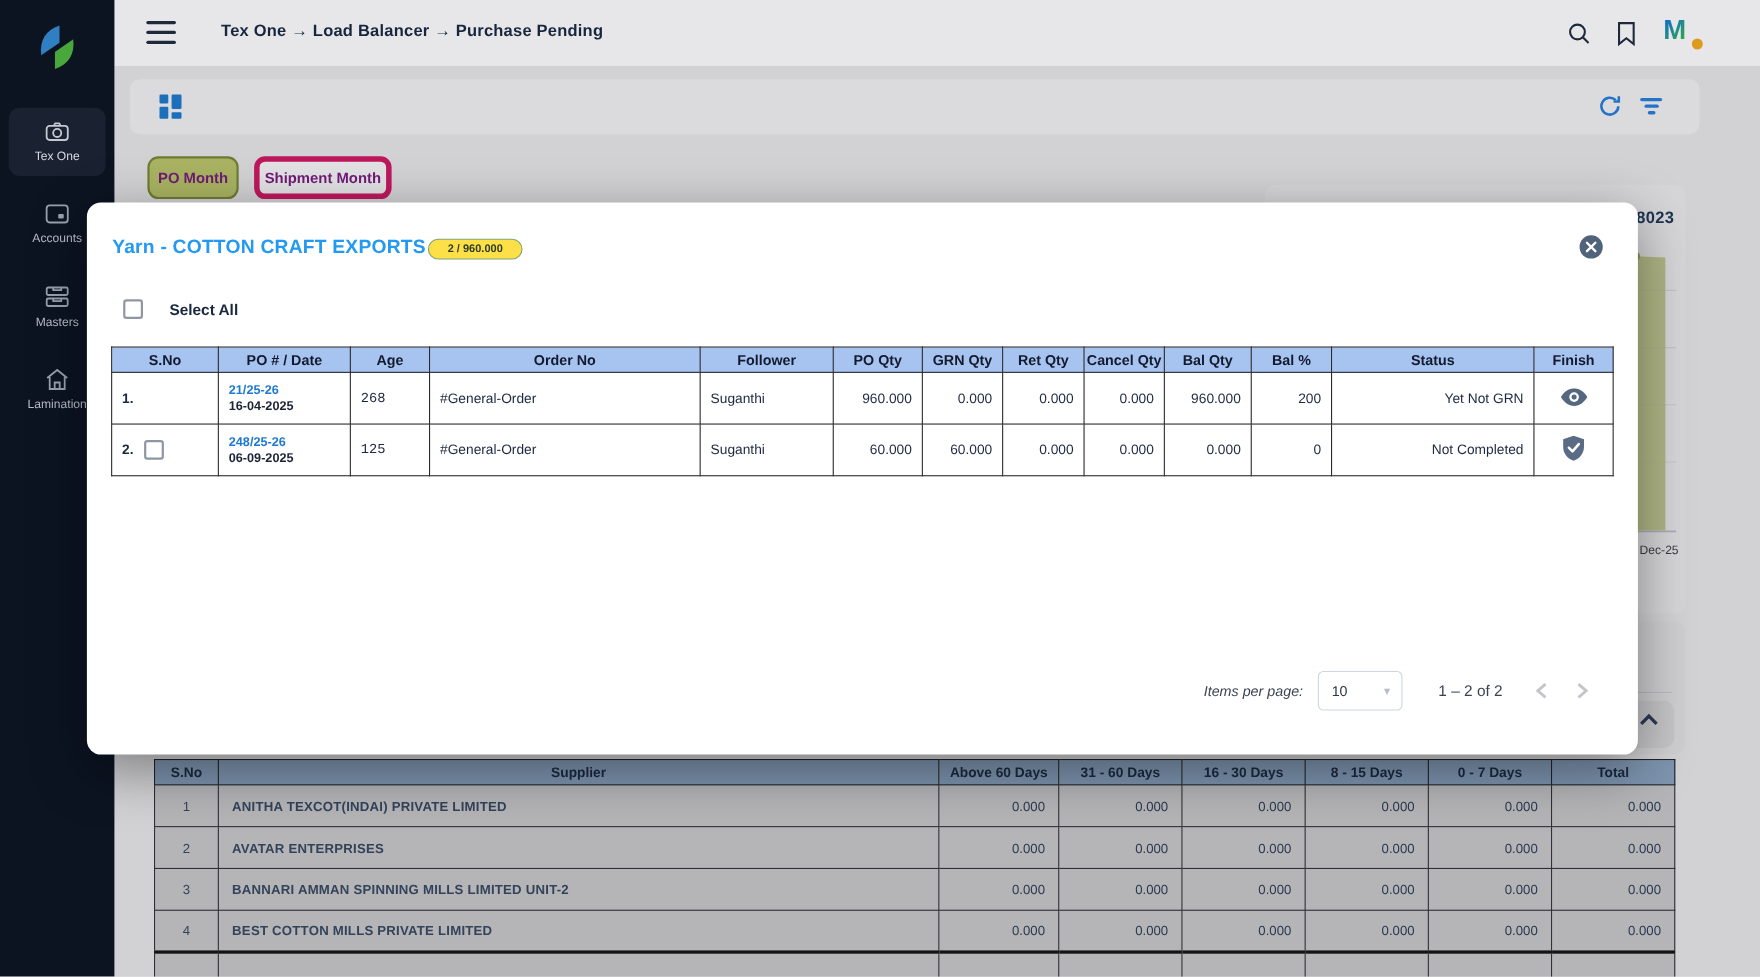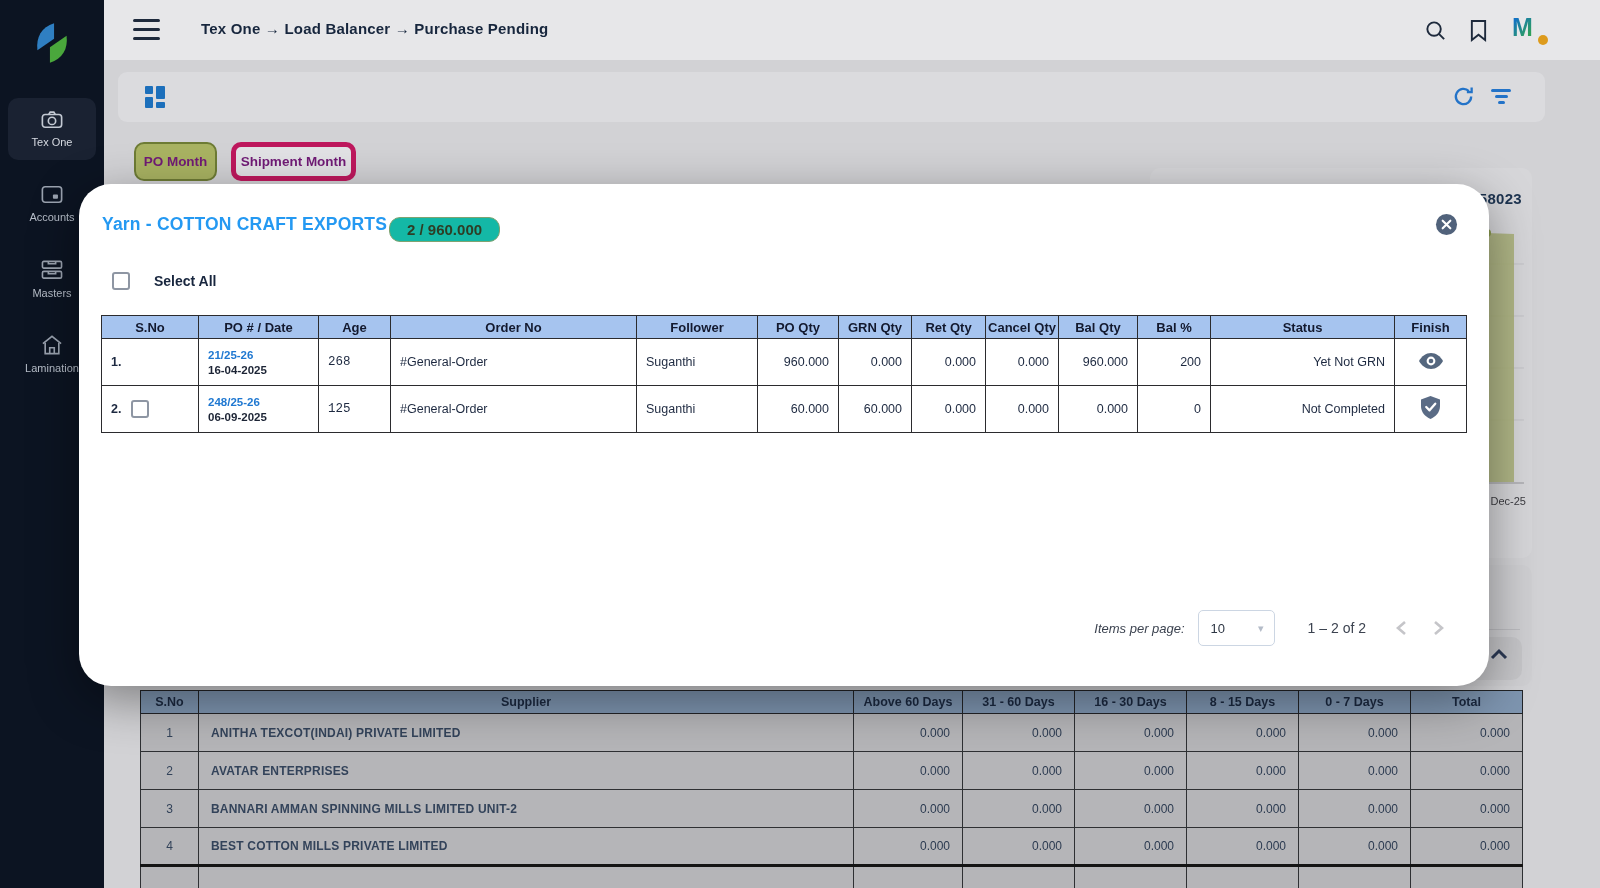--- a/index.html
+++ b/index.html
@@ -55,23 +55,23 @@
   .supplier-wrap { position:absolute; left:36px; top:630px; width:1382px; }
   table.sup { width:1382px; border-collapse:collapse; table-layout:fixed; }
   table.sup th { background:#7e95b0; color:#1b2940; font-size:12.5px; font-weight:700; height:23px; border:1px solid #222427; }
   table.sup td { background:#b5b5b8; color:#33435a; font-size:12px; height:38px; border:1px solid #2e3033; padding:0 12px; }
   table.sup td.num { text-align:right; color:#2b3a50; }
   table.sup td.sno { text-align:center; padding:0; }
   table.sup td.name { font-weight:600; letter-spacing:.2px; }
   table.sup tr.partial td { height:30px; border-top:3px solid #141414; }
 
   
-  .modal { position:absolute; left:79px; top:184px; width:1410px; height:502px; background:#ffffff; border-radius:32px; box-shadow:0 14px 50px rgba(0,0,0,.40); z-index:20; }
+  .modal { position:absolute; left:79px; top:184px; width:1410px; height:502px; background:#ffffff; border-radius:13px; box-shadow:0 14px 50px rgba(0,0,0,.40); z-index:20; }
   .modal-title { position:absolute; left:23px; top:30px; font-size:17.5px; font-weight:700; color:#2499f2; letter-spacing:.2px; }
-  .count-badge { position:absolute; left:310px; top:33px; background:#14b8a6; border:1.5px solid #7fa371; color:#2e3d25; font-size:15px; font-weight:700; padding:3px 17px; border-radius:11px; }
+  .count-badge { position:absolute; left:310px; top:33px; background:#fde047; border:1.5px solid #7fa371; color:#2e3d25; font-size:10px; font-weight:700; padding:3px 17px; border-radius:11px; }
   .close-btn { position:absolute; right:31px; top:29px; width:23px; height:23px; cursor:pointer; }
   .select-all { position:absolute; left:33px; top:88px; display:flex; align-items:center; gap:24px; cursor:pointer; }
   .checkbox { width:18px; height:18px; border:2px solid #8e96a3; border-radius:3px; background:#fff; }
   .select-all-label { font-size:14px; font-weight:700; color:#18263e; }
 
   table.po { position:absolute; left:22px; top:131px; width:1365px; border-collapse:collapse; table-layout:fixed; }
   table.po th { background:#a6c4ef; color:#13192e; font-size:13px; font-weight:700; height:23px; border:1.5px solid #2b2b2e; padding:0 2px; }
   table.po td { background:#fff; color:#1d2940; font-size:12.5px; height:47px; border:1.5px solid #2b2b2e; padding:0 9px; }
   td.c { text-align:left;font-family:Liberation Mono, monospace; } td.r { text-align:right; }
   .sno-cell { display:flex; align-items:center; gap:10px; font-weight:700; }

